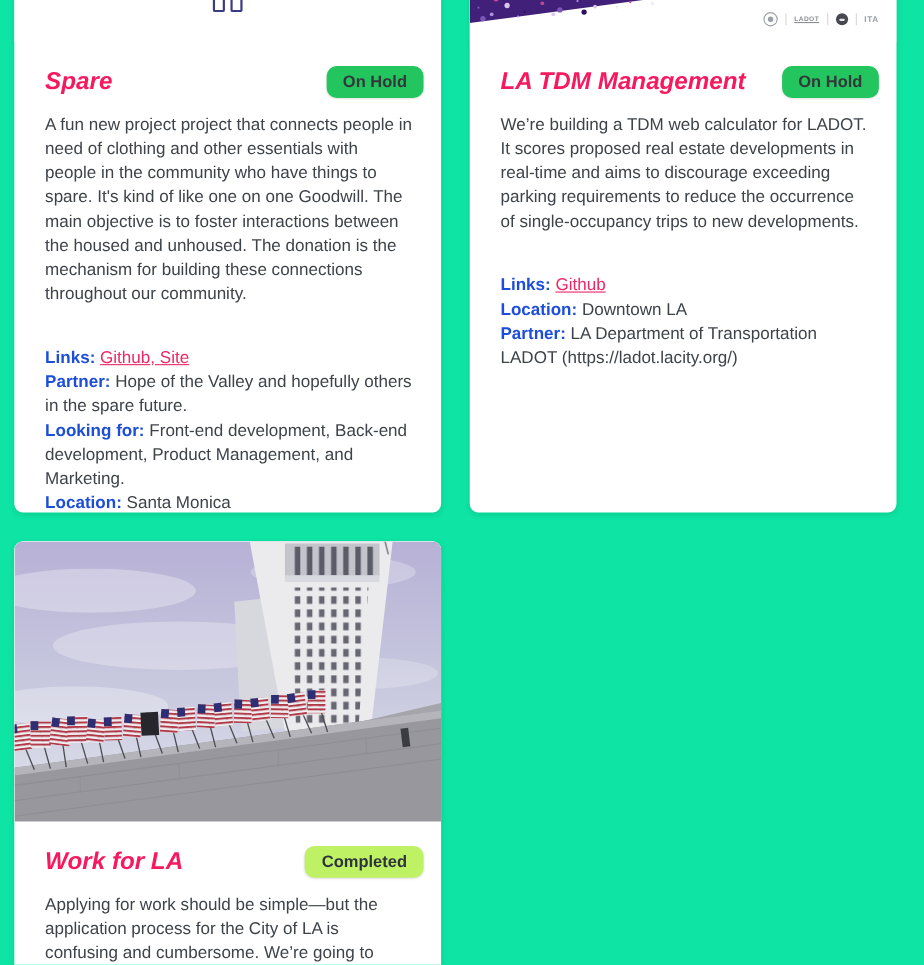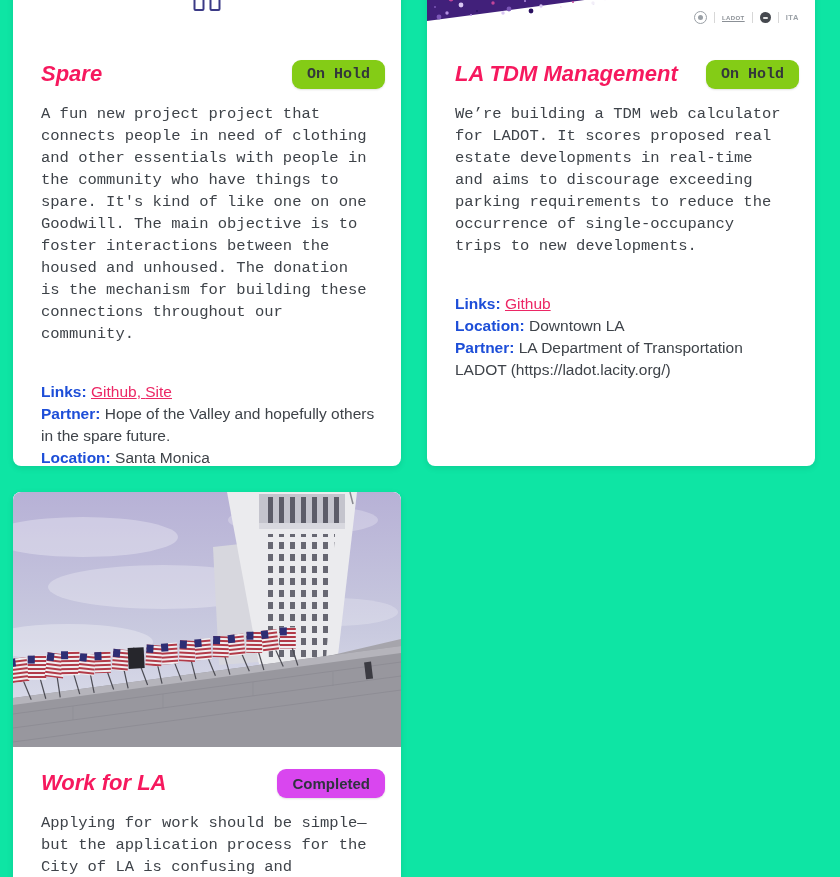--- a/index.html
+++ b/index.html
@@ -31,24 +31,24 @@
   .logo-sep{width:1px;height:11px;background:#d7d7d7;}
   .ladot-text{font-size:6px;font-weight:bold;color:#8b9096;letter-spacing:.4px;text-decoration:underline;}
   .metro{width:11px;height:11px;border-radius:50%;background:#45484e;display:flex;align-items:center;justify-content:center;}
   .metro i{width:5px;height:2px;background:#e8e8e8;border-radius:1px;display:block;}
   .ita-text{font-size:7.5px;font-weight:bold;color:#9aa0a6;letter-spacing:.6px;}
   
   .card-head{margin:22px 16px 0 28px;display:flex;align-items:center;justify-content:space-between;}
   .card-title{font-size:22px;font-weight:bold;color:#F6195E;line-height:1.1;font-style:italic;}
   .badge{font-size:15px;font-weight:bold;padding:6px 15px;border-radius:9px;white-space:nowrap;
          box-shadow:0 1px 2px rgba(0,0,0,0.12);}
-  .badge-onhold{background:#84cc16;color:#33373B;font-family:Liberation Mono, monospace;}
-  .badge-completed{background:#d946ef;color:#2F333E;}
+  .badge-onhold{background:#22c55e;color:#33373B;}
+  .badge-completed{background:#bef264;color:#2F333E;}
   .card-body{padding:0 26px 20px 28px;color:#3E4349;font-size:15.5px;line-height:22px;}
-  .desc{margin:14px 0 36px 0;font-family:Liberation Mono, monospace;}
+  .desc{margin:14px 0 36px 0;}
   .field{margin:0;}
   .field b{color:#1d4ed8;text-align:right;}
   .card-body a{color:#EC2765;text-decoration:underline;cursor:pointer;}
   .link-sep{color:#EC2765;text-decoration:underline;}
 </style>
 </head>
 <body>
 
 <div class="board">
 
@@ -61,20 +61,21 @@
     </div>
     <div class="card-head">
       <span class="card-title">Spare</span>
       <span class="badge badge-onhold">On Hold</span>
     </div>
     <div class="card-body">
       <p class="desc">A fun new project project that connects people in need of clothing and other essentials with people in the community who have things to spare. It's kind of like one on one Goodwill. The main objective is to foster interactions between the housed and unhoused. The donation is the mechanism for building these connections throughout our community.</p>
       <p class="field"><b>Links:</b>
         <a>Github</a><span class="link-sep">, </span><a>Site</a></p>
       <p class="field"><b>Partner:</b><span> Hope of the Valley and hopefully others in the spare future.</span></p>
+      <p class="field"><b>Looking for:</b><span> Front-end development, Back-end development, Product Management, and Marketing.</span></p>
       <p class="field"><b>Location:</b><span> Santa Monica</span></p>
     </div>
   </div>
 
   <div class="card row1">
     <div class="hero">
       <svg width="388" height="255" viewBox="0 0 388 255">
         <polygon points="0,0 240,0 240,206 0,238" fill="#41207A"></polygon>
         <g id="speckles">
             <circle cx="8" cy="224" r="1.0" fill="#7C57B8"></circle>

